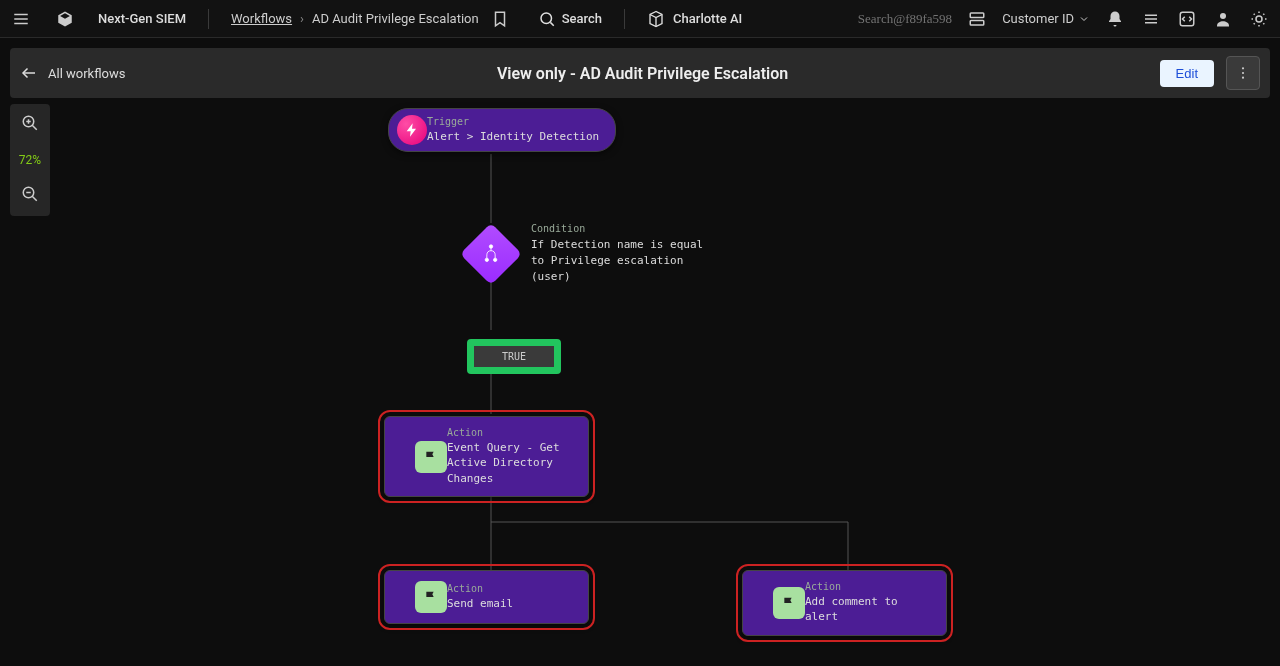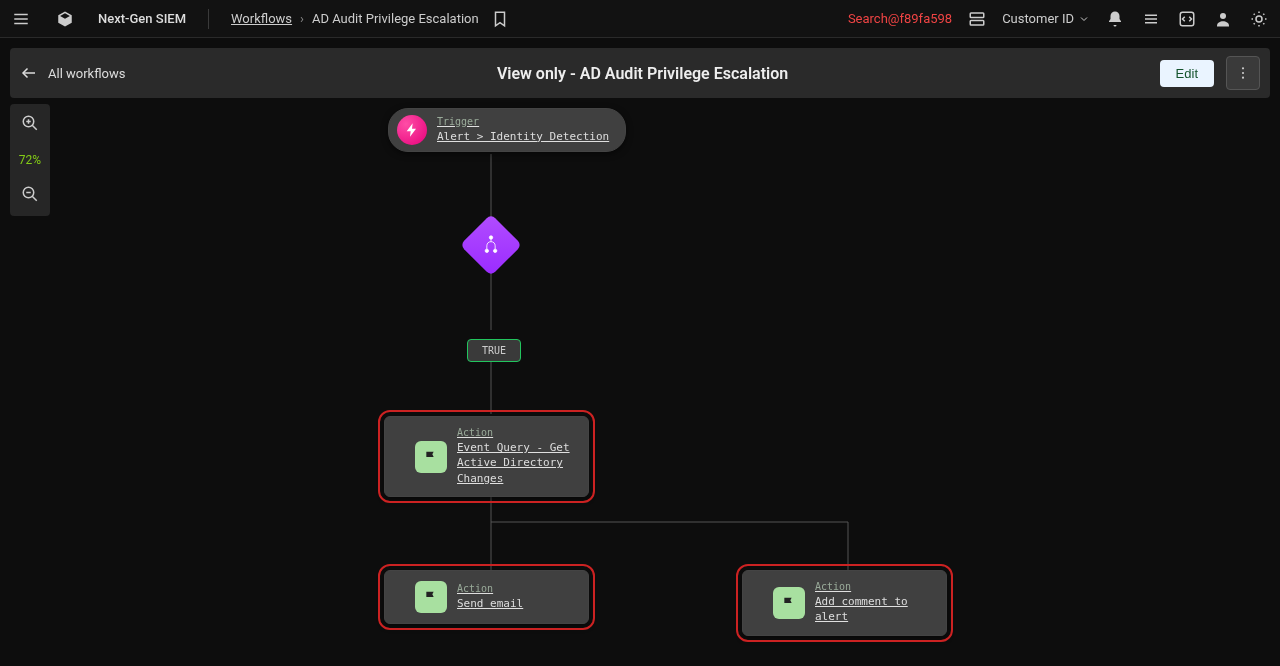--- a/index.html
+++ b/index.html
@@ -32,36 +32,36 @@
   .vsep { width: 1px; height: 20px; background: #3a3a3a; }
   .breadcrumb { display:flex; align-items:center; gap:8px; color:#ccc; }
   .breadcrumb a { color:#ccc; text-decoration: underline; cursor:pointer; }
   .chev { color:#888; }
   .icon-btn { display:inline-flex; align-items:center; justify-content:center; width:22px; height:22px; color:#ccc; cursor:pointer; }
   .icon-btn svg { width:18px; height:18px; }
   .nav-label { color:#ddd; font-weight:500; }
   .search-group { display:flex; align-items:center; gap:6px; cursor:pointer; }
   .charlotte-group { display:flex; align-items:center; gap:8px; cursor:pointer; }
   .customer-id { display:flex; align-items:center; gap:4px; cursor:pointer; color:#ccc; }
-  .muted { color:#ef4444; }
+  .muted { color:#737373;font-family:Liberation Serif, serif; }
   
   .workbar {
     margin: 10px 10px 0 10px;
     height: 50px;
     background: #2a2a2a;
     border-radius: 4px;
     display:flex;
     align-items:center;
     padding:0 10px;
     gap:12px;
   }
   .workbar .back { display:flex; align-items:center; gap:10px; cursor:pointer; color:#ddd; }
   .workbar .title { flex:1; text-align:center; font-size:16px; font-weight:600; color:#eee; }
   .btn-edit {
-    background:#eaf4ff; color:#14532d; border:none; padding:6px 16px;
+    background:#eaf4ff; color:#1d4ed8; border:none; padding:6px 16px;
     border-radius:4px; font-size:13px; font-weight:500; cursor:pointer;
   }
   .btn-kebab {
     width:34px; height:34px; display:flex; align-items:center; justify-content:center;
     background:#3a3a3a; border:1px solid #555; border-radius:4px; cursor:pointer; color:#ccc;
   }
   
   .canvas-wrap { position:relative; width:100%; height:calc(666px - 38px - 56px); }
   .zoom-tools {
     position:absolute; left:10px; top:6px; width:40px;
@@ -70,24 +70,23 @@
   }
   .zoom-tools .z { cursor:pointer; color:#ccc; }
   .zoom-tools .zlabel { font-size:12px; color:#84cc16; }
   .canvas { position:absolute; inset:0; }
   
   svg.edges { position:absolute; inset:0; width:100%; height:100%; pointer-events:none; }
   svg.edges path, svg.edges line { stroke:#555; stroke-width:1; fill:none; }
   
   .node { position:absolute; }
   .node-card {
-    background:#404040; border:1px solid #444; border-radius:20px;
-    padding:6px 16px 6px 8px; display:flex; align-items:center; gap:10px;
+    background:#4c1d95; border:1px solid #444; border-radius:20px;
+    padding:6px 16px 6px 8px; display:flex; align-items:center; 
     box-shadow: 0 2px 6px rgba(0,0,0,.5);
-    text-decoration: underline;
   }
   .node-card.square { border-radius:6px; padding:10px 14px 10px 10px; width:205px; }
   .node-card.highlighted { outline: 2px solid #cc2222; outline-offset:4px;padding-left:30px; }
   .node-icon {
     width:30px; height:30px; border-radius:50%; display:flex; align-items:center; justify-content:center;
     flex-shrink:0;
   }
   .node-icon.pink { background: radial-gradient(circle at 30% 30%, #ff4da6, #e6007a); }
   .node-icon.green { background:#a8e0a0; border-radius:6px; width:32px; height:32px; }
   .node-text .kind { font-size:10px; font-family: ui-monospace, Menlo, monospace; color:#9a9; margin-bottom:2px; }
@@ -97,23 +96,23 @@
     width:44px; height:44px; background: linear-gradient(135deg,#b24dff,#9a2bff);
     transform: rotate(45deg); border-radius:6px;
     display:flex; align-items:center; justify-content:center;
   }
   .diamond svg { transform: rotate(-45deg); }
   .diamond-wrap { display:flex; align-items:center; gap:18px; }
   .cond-text .kind { font-size:10px; font-family: ui-monospace, Menlo, monospace; color:#9a9; margin-bottom:3px; }
   .cond-text .desc { font-size:11px; font-family: ui-monospace, Menlo, monospace; color:#ddd; max-width:180px; line-height:1.45; }
   
   .chip {
-    position:absolute; background:#3a3a3a; border:1px solid #22c55e; border-radius:4px;
+    position:absolute; background:#3a3a3a; border:7px solid #22c55e; border-radius:4px;
     font-size:10px; font-family: ui-monospace, Menlo, monospace; color:#ccc;
-    padding:5px 14px;
+    padding:5px 28px;
   }
   
   .i { display:inline-flex; }
 </style>
 </head>
 <body>
 
 <div class="topnav">
   <div class="left">
     <span class="icon-btn">
@@ -134,20 +133,41 @@
       <a>Workflows</a>
       <span class="chev">›</span>
       <span>AD Audit Privilege Escalation</span>
       <span class="icon-btn" style="width:18px;height:18px;margin-left:4px">
         <svg viewBox="0 0 24 24" fill="none" stroke="currentColor" stroke-width="2">
             <path d="M6 3h12v18l-6-4-6 4V3z"></path>
           </svg>
       </span>
     </div>
   </div>
+  <div class="center">
+    <div class="search-group">
+      <span class="i">
+        <svg width="18" height="18" viewBox="0 0 24 24" fill="none" stroke="currentColor" stroke-width="2">
+            <circle cx="11" cy="11" r="7"></circle>
+            <line x1="21" y1="21" x2="16.5" y2="16.5"></line>
+          </svg>
+      </span>
+      <span class="nav-label">Search</span>
+    </div>
+    <span class="vsep"></span>
+    <div class="charlotte-group">
+      <span class="i">
+        <svg width="18" height="18" viewBox="0 0 24 24" fill="none" stroke="currentColor" stroke-width="1.8">
+            <path d="M12 2 4 6v12l8 4 8-4V6l-8-4z"></path>
+            <path d="M4 6l8 4 8-4M12 22V10"></path>
+          </svg>
+      </span>
+      <span class="nav-label">Charlotte AI</span>
+    </div>
+  </div>
   <div class="right">
     <span class="muted">Search@f89fa598</span>
     <span class="icon-btn">
       <svg viewBox="0 0 24 24" fill="none" stroke="currentColor" stroke-width="2">
           <rect x="3" y="4" width="18" height="6" rx="1"></rect>
           <rect x="3" y="14" width="18" height="6" rx="1"></rect>
         </svg>
     </span>
     <div class="customer-id">
       <span>Customer ID</span>
@@ -267,20 +287,24 @@
     <div class="node" style="left:469px; top:125px;">
       <div class="diamond-wrap">
         <div class="diamond">
           <svg width="20" height="20" viewBox="0 0 24 24" fill="#fff" stroke="#fff" stroke-width="1">
               <path d="M12 3v5m0 0c-3 0-5 2-5 5v4m5-9c3 0 5 2 5 5v4" fill="none"></path>
               <circle cx="12" cy="3" r="2"></circle>
               <circle cx="7" cy="19" r="2"></circle>
               <circle cx="17" cy="19" r="2"></circle>
             </svg>
         </div>
+        <div class="cond-text">
+          <div class="kind">Condition</div>
+          <div class="desc">If Detection name is equal to Privilege escalation (user)</div>
+        </div>
       </div>
     </div>
 
     <div class="chip" style="left:467px; top:241px;">TRUE</div>
 
     <div class="node" style="left:384px; top:318px;">
       <div class="node-card square highlighted">
         <div class="node-icon green">
           <svg width="16" height="16" viewBox="0 0 24 24" fill="#222">
               <path d="M5 3v18M5 4h11l-2 4 2 4H5"></path>

